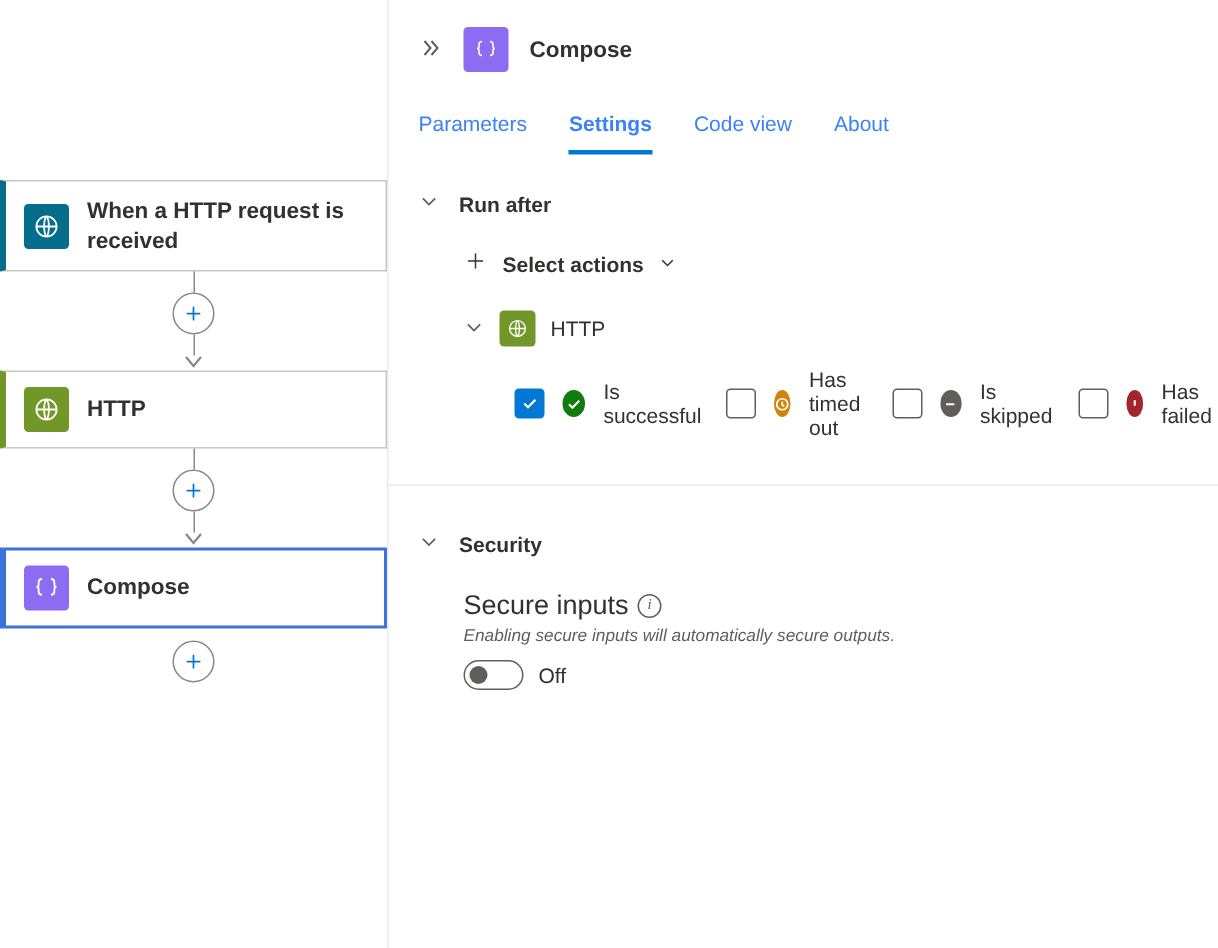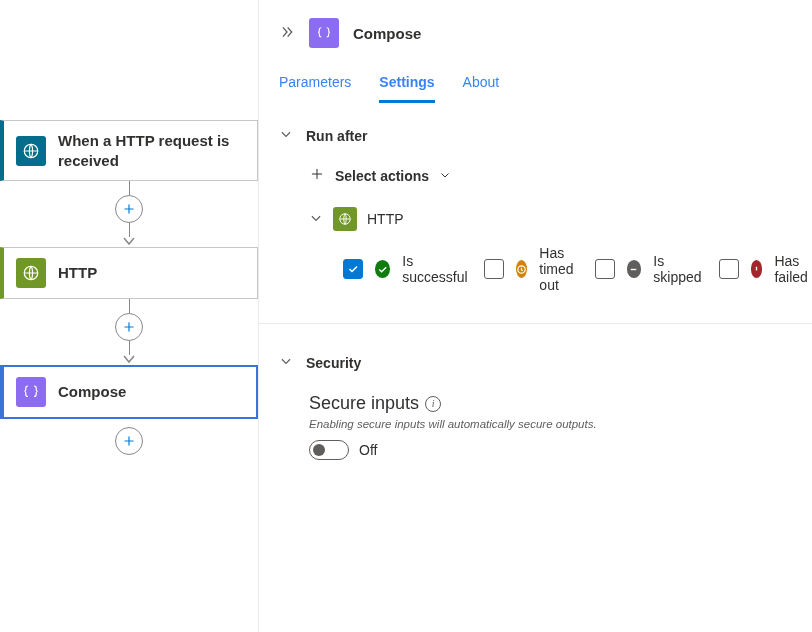--- a/index.html
+++ b/index.html
@@ -229,20 +229,21 @@
       <svg width="16" height="16" viewBox="0 0 24 24" fill="none" stroke="currentColor" stroke-width="1.6">
         <path d="M8 4c-2 0-3 1-3 3v2c0 1.5-.5 2-2 2 1.5 0 2 .5 2 2v2c0 2 1 3 3 3M16 4c2 0 3 1 3 3v2c0 1.5.5 2 2 2-1.5 0-2 .5-2 2v2c0 2-1 3-3 3"></path>
       </svg>
     </div>
     <div class="pane-title">Compose</div>
   </div>
 
   <div class="tabs">
     <div class="tab">Parameters</div>
     <div class="tab active">Settings</div>
+    <div class="tab">Code view</div>
     <div class="tab">About</div>
   </div>
 
   <div class="pane-body">
 
     <div class="section-header">
       <span class="chev">
         <svg width="14" height="14" viewBox="0 0 24 24" fill="none" stroke="currentColor" stroke-width="2">
             <path d="M5 9l7 7 7-7"></path>
           </svg>

